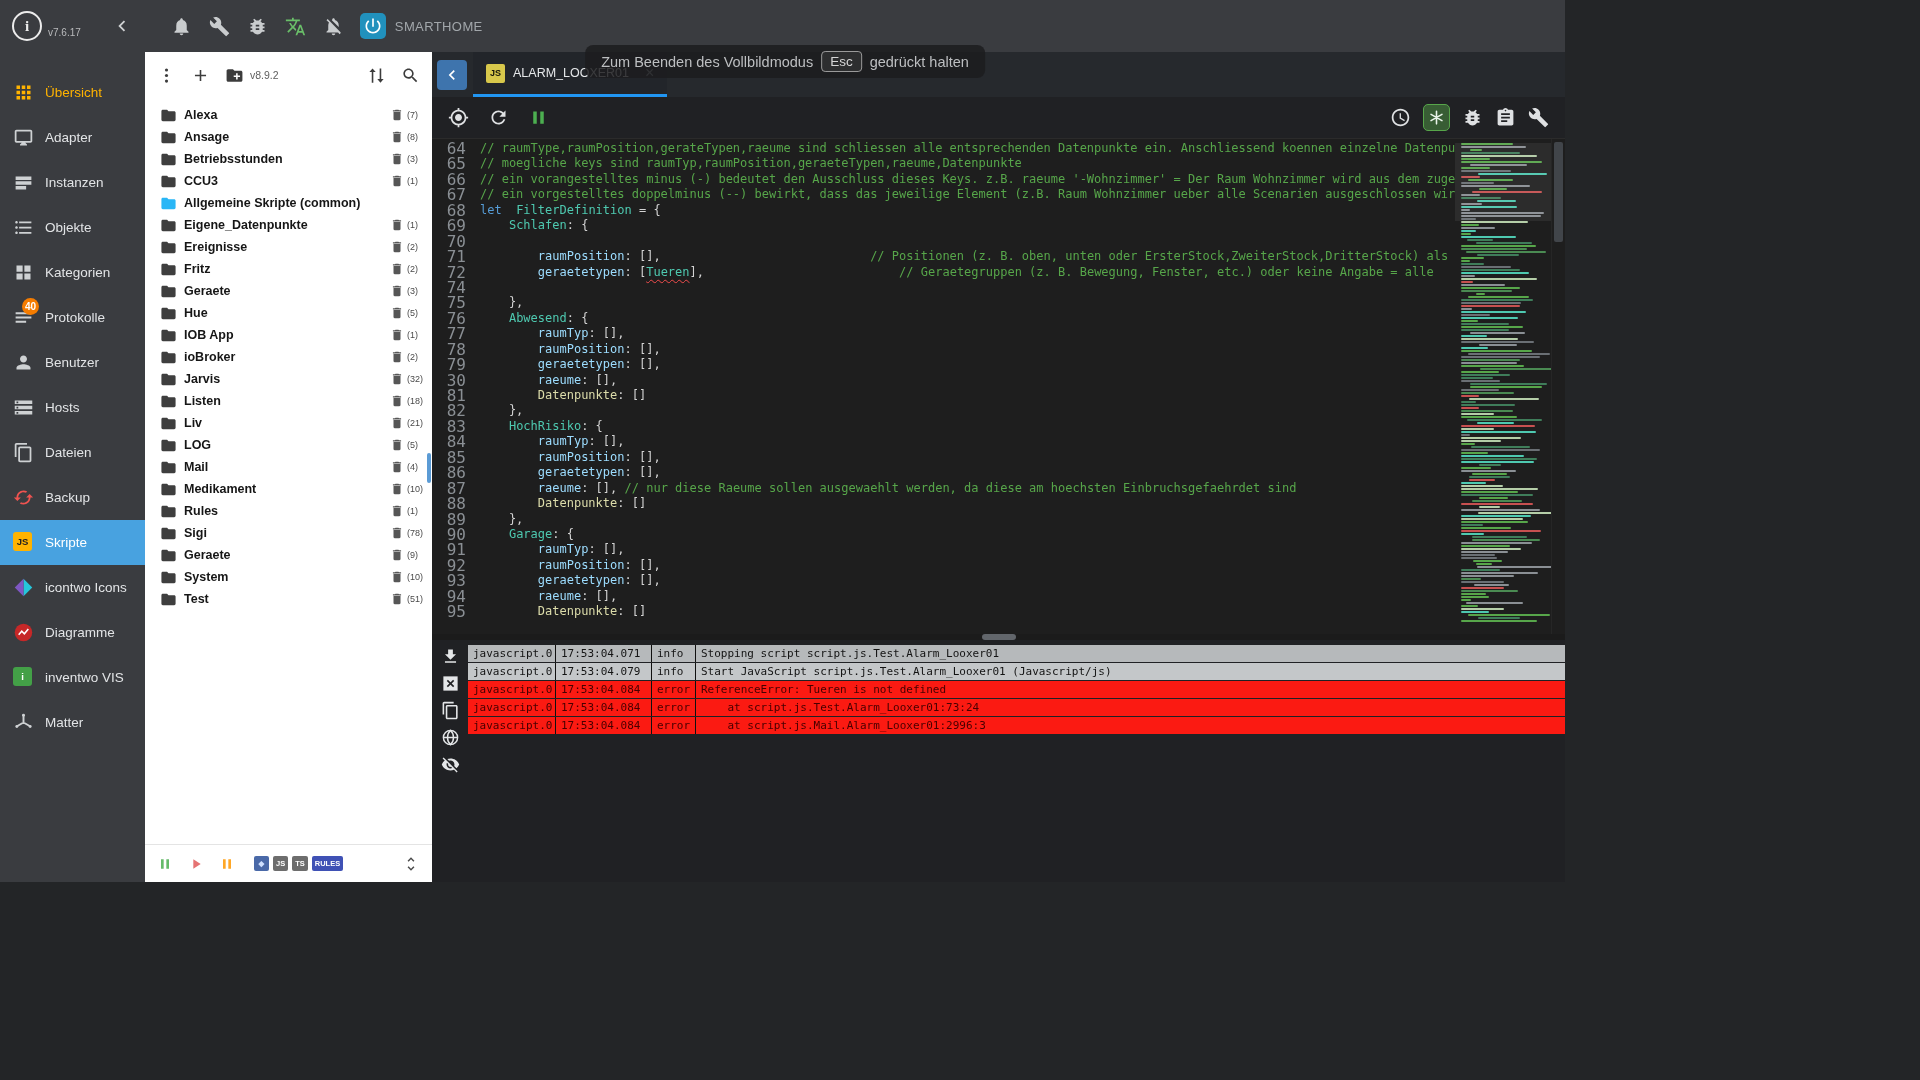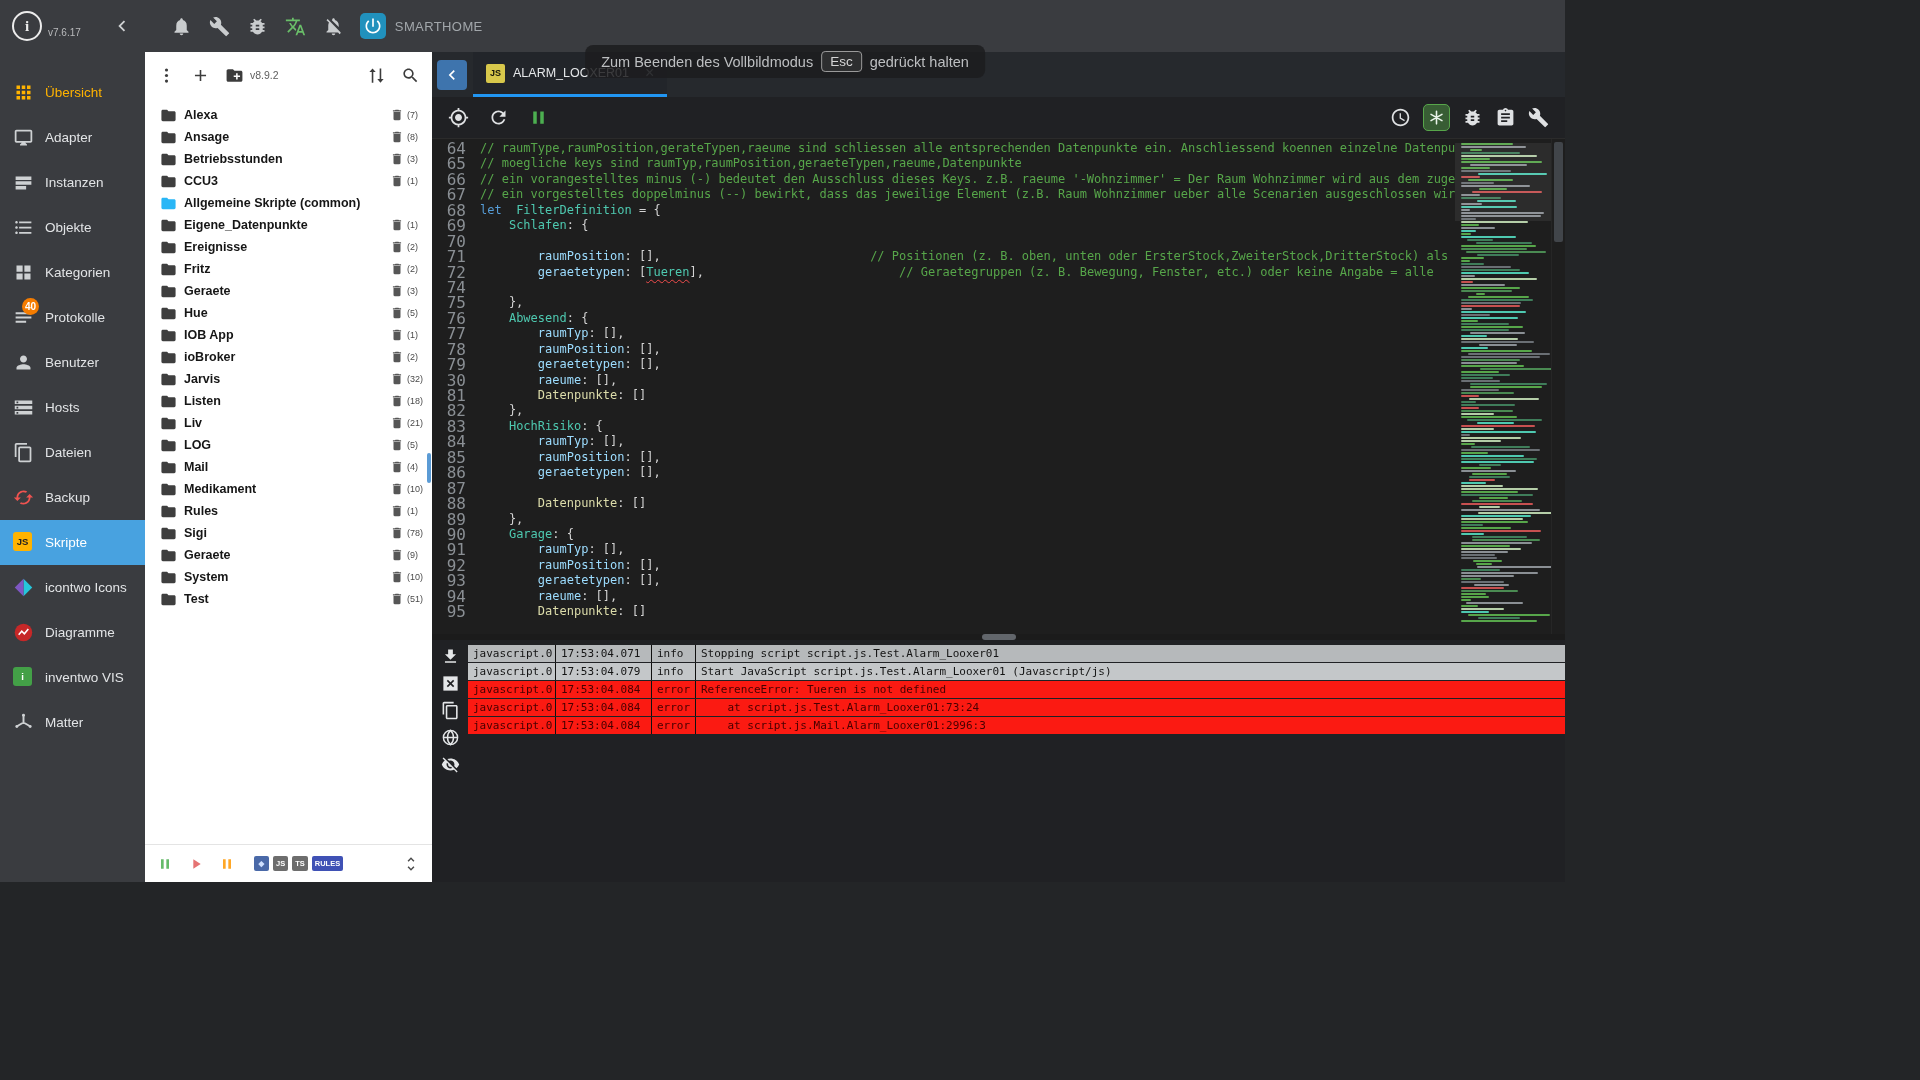--- a/index.html
+++ b/index.html
@@ -794,21 +794,21 @@
             <div class="code-row"><span class="ln">77</span><span><span class="tk-d">        </span><span class="tk-p">raumTyp</span><span class="tk-d">: [],</span></span></div>
             <div class="code-row"><span class="ln">78</span><span><span class="tk-d">        </span><span class="tk-p">raumPosition</span><span class="tk-d">: [],</span></span></div>
             <div class="code-row"><span class="ln">79</span><span><span class="tk-d">        </span><span class="tk-p">geraetetypen</span><span class="tk-d">: [],</span></span></div>
             <div class="code-row"><span class="ln">30</span><span><span class="tk-d">        </span><span class="tk-p">raeume</span><span class="tk-d">: [],</span></span></div>
             <div class="code-row"><span class="ln">81</span><span><span class="tk-d">        </span><span class="tk-y">Datenpunkte</span><span class="tk-d">: []</span></span></div>
             <div class="code-row"><span class="ln">82</span><span><span class="tk-d">    },</span></span></div>
             <div class="code-row"><span class="ln">83</span><span><span class="tk-d">    </span><span class="tk-t">HochRisiko</span><span class="tk-d">: {</span></span></div>
             <div class="code-row"><span class="ln">84</span><span><span class="tk-d">        </span><span class="tk-p">raumTyp</span><span class="tk-d">: [],</span></span></div>
             <div class="code-row"><span class="ln">85</span><span><span class="tk-d">        </span><span class="tk-p">raumPosition</span><span class="tk-d">: [],</span></span></div>
             <div class="code-row"><span class="ln">86</span><span><span class="tk-d">        </span><span class="tk-p">geraetetypen</span><span class="tk-d">: [],</span></span></div>
-            <div class="code-row"><span class="ln">87</span></div>
+            <div class="code-row"><span class="ln">87</span><span><span class="tk-d">        </span><span class="tk-p">raeume</span><span class="tk-d">: [], </span><span class="tk-c">// nur diese Raeume sollen ausgewaehlt werden, da diese am hoechsten Einbruchsgefaehrdet sind</span></span></div>
             <div class="code-row"><span class="ln">88</span><span><span class="tk-d">        </span><span class="tk-y">Datenpunkte</span><span class="tk-d">: []</span></span></div>
             <div class="code-row"><span class="ln">89</span><span><span class="tk-d">    },</span></span></div>
             <div class="code-row"><span class="ln">90</span><span><span class="tk-d">    </span><span class="tk-t">Garage</span><span class="tk-d">: {</span></span></div>
             <div class="code-row"><span class="ln">91</span><span><span class="tk-d">        </span><span class="tk-p">raumTyp</span><span class="tk-d">: [],</span></span></div>
             <div class="code-row"><span class="ln">92</span><span><span class="tk-d">        </span><span class="tk-p">raumPosition</span><span class="tk-d">: [],</span></span></div>
             <div class="code-row"><span class="ln">93</span><span><span class="tk-d">        </span><span class="tk-p">geraetetypen</span><span class="tk-d">: [],</span></span></div>
             <div class="code-row"><span class="ln">94</span><span><span class="tk-d">        </span><span class="tk-p">raeume</span><span class="tk-d">: [],</span></span></div>
             <div class="code-row"><span class="ln">95</span><span><span class="tk-d">        </span><span class="tk-y">Datenpunkte</span><span class="tk-d">: []</span></span></div>
           </div>
         <div class="minimap" id="minimap">

